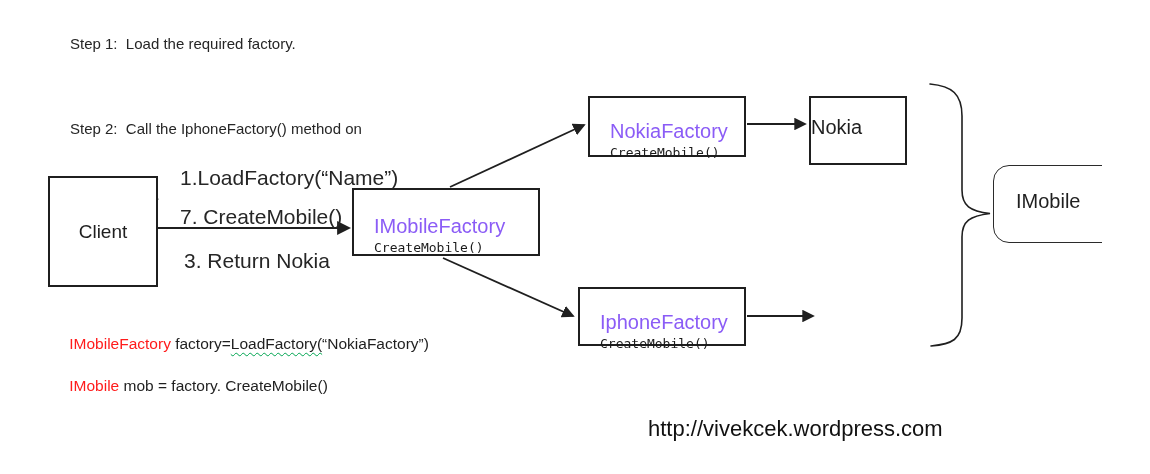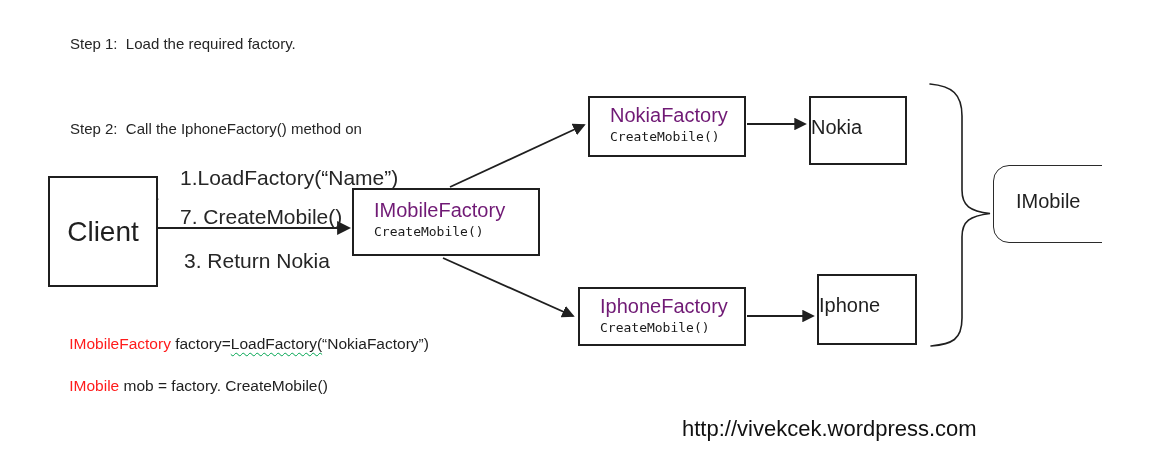--- a/index.html
+++ b/index.html
@@ -32,35 +32,36 @@
   .box {
     position: absolute;
     border: 2px solid #1f1f1f;
     background: #ffffff;
     box-sizing: border-box;
   }
   .box.center-label {
     display: flex;
     align-items: center;
     justify-content: center;
-    font-size: 28px;
+    font-size: 19px;
   }
   .box.top-label {
     display: flex;
     align-items: flex-start;
     padding-top: 18px;
     font-size: 20px;
   }
   .factory {
     padding: 8px 0 0 20px;
   }
   .box-title {
     font-size: 20px;
     line-height: 24px;
-    color: #701a75;
+    color: #8b5cf6;
+    margin-top: 16px;
   }
   .box-method {
     font-family: "DejaVu Sans Mono", "Liberation Mono", monospace;
     font-size: 13px;
     line-height: 20px;
     color: #1a1a1a;
   }
   .rounded {
     border: 1.5px solid #2b2b2b;
     border-radius: 16px;
@@ -80,21 +81,21 @@
     color: #1f1f1f;
   }
   .code-red { color: #ff1b1b; }
   .squiggle {
     text-decoration: underline wavy #00a550;
     text-decoration-thickness: 1px;
     text-underline-offset: 3px;
   }
   .footer-url {
     position: absolute;
-    left: 682px;
+    left: 648px;
     top: 416px;
     font-size: 22px;
     color: #111111;
   }
 </style>
 </head>
 <body>
 
 <div class="canvas">
 
@@ -140,23 +141,20 @@
 
   <div class="box top-label" style="left:809px; top:96px; width:98px; height:69px;">
     <span>Nokia</span>
   </div>
 
   <div class="box factory" style="left:578px; top:287px; width:168px; height:59px; padding-top:5px;">
     <div class="box-title">IphoneFactory</div>
     <div class="box-method">CreateMobile()</div>
   </div>
 
-  <div class="box top-label" style="left:817px; top:274px; width:100px; height:71px;">
-    <span>Iphone</span>
-  </div>
 
   <div class="box rounded" style="left:993px; top:165px; width:135px; height:78px;">
     <span>IMobile</span>
   </div>
 
   <div class="code-line" style="left:52px; top:359px;">
     <span class="code-red">IMobile</span><span> mob = factory. CreateMobile()</span>
   </div>
 
   <div class="code-line" style="left:52px; top:317px;">

